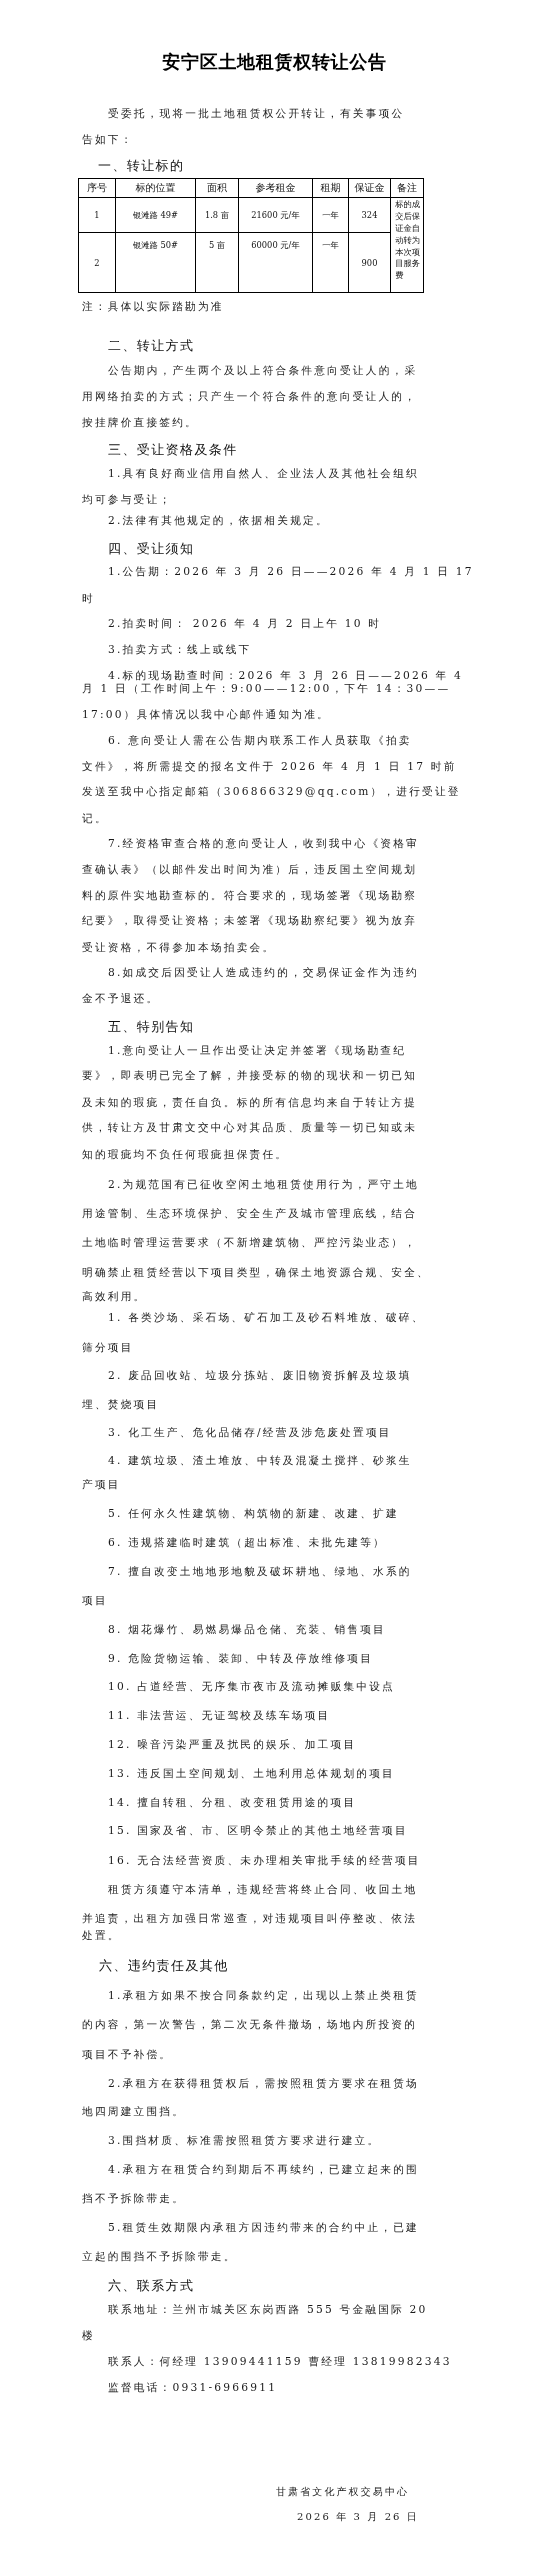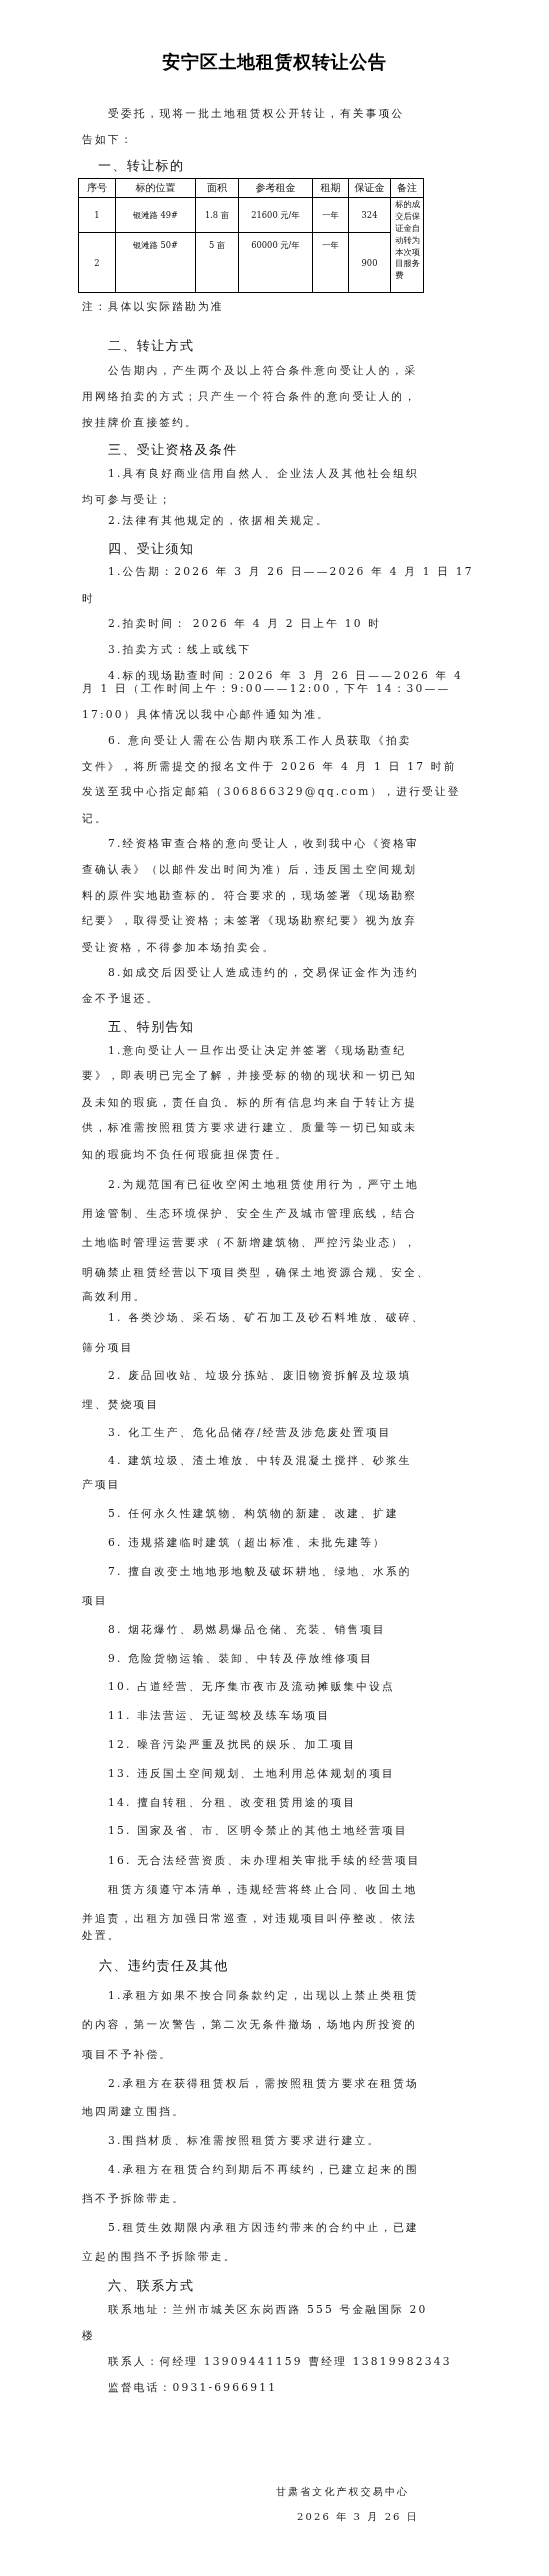--- a/index.html
+++ b/index.html
@@ -94,21 +94,21 @@
   <div class="ln" style="top:889px">料的原件实地勘查标的。符合要求的，现场签署《现场勘察</div>
   <div class="ln" style="top:914px">纪要》，取得受让资格；未签署《现场勘察纪要》视为放弃</div>
   <div class="ln" style="top:941px">受让资格，不得参加本场拍卖会。</div>
   <div class="ln ind" style="top:966px">8.如成交后因受让人造成违约的，交易保证金作为违约</div>
   <div class="ln" style="top:992px">金不予退还。</div>
 
   <div class="ln h ind" style="top:1018px">五、特别告知</div>
   <div class="ln ind" style="top:1044px">1.意向受让人一旦作出受让决定并签署《现场勘查纪</div>
   <div class="ln" style="top:1069px">要》，即表明已完全了解，并接受标的物的现状和一切已知</div>
   <div class="ln" style="top:1096px">及未知的瑕疵，责任自负。标的所有信息均来自于转让方提</div>
-  <div class="ln" style="top:1121px">供，标准需按照租赁方要求进行建立、质量等一切已知或未</div>
+  <div class="ln" style="top:1121px">供，转让方及甘肃文交中心对其品质、质量等一切已知或未</div>
   <div class="ln" style="top:1148px">知的瑕疵均不负任何瑕疵担保责任。</div>
   <div class="ln ind" style="top:1178px">2.为规范国有已征收空闲土地租赁使用行为，严守土地</div>
   <div class="ln" style="top:1207px">用途管制、生态环境保护、安全生产及城市管理底线，结合</div>
   <div class="ln" style="top:1236px">土地临时管理运营要求（不新增建筑物、严控污染业态），</div>
   <div class="ln" style="top:1266px">明确禁止租赁经营以下项目类型，确保土地资源合规、安全、</div>
   <div class="ln" style="top:1290px">高效利用。</div>
 
   <div class="ln ind" style="top:1311px">1. 各类沙场、采石场、矿石加工及砂石料堆放、破碎、</div>
   <div class="ln" style="top:1341px">筛分项目</div>
   <div class="ln ind" style="top:1369px">2. 废品回收站、垃圾分拣站、废旧物资拆解及垃圾填</div>

